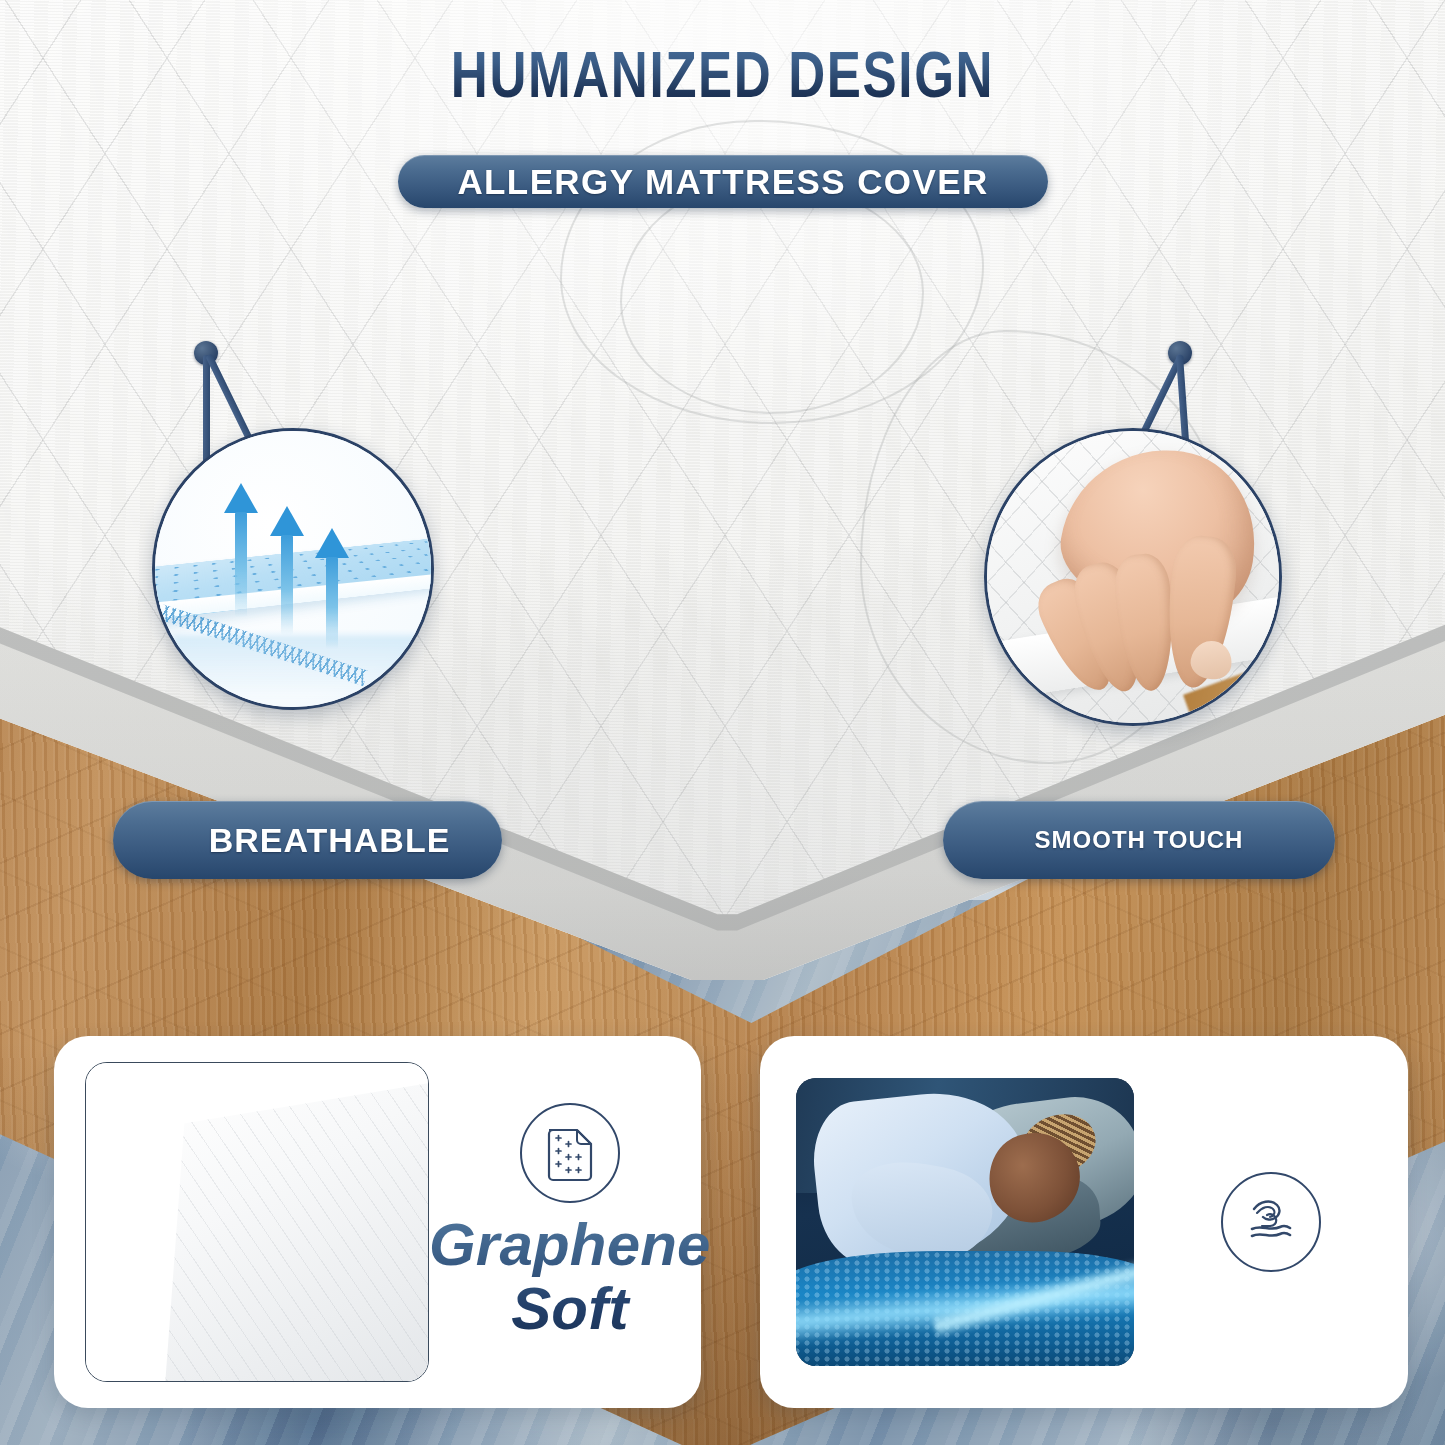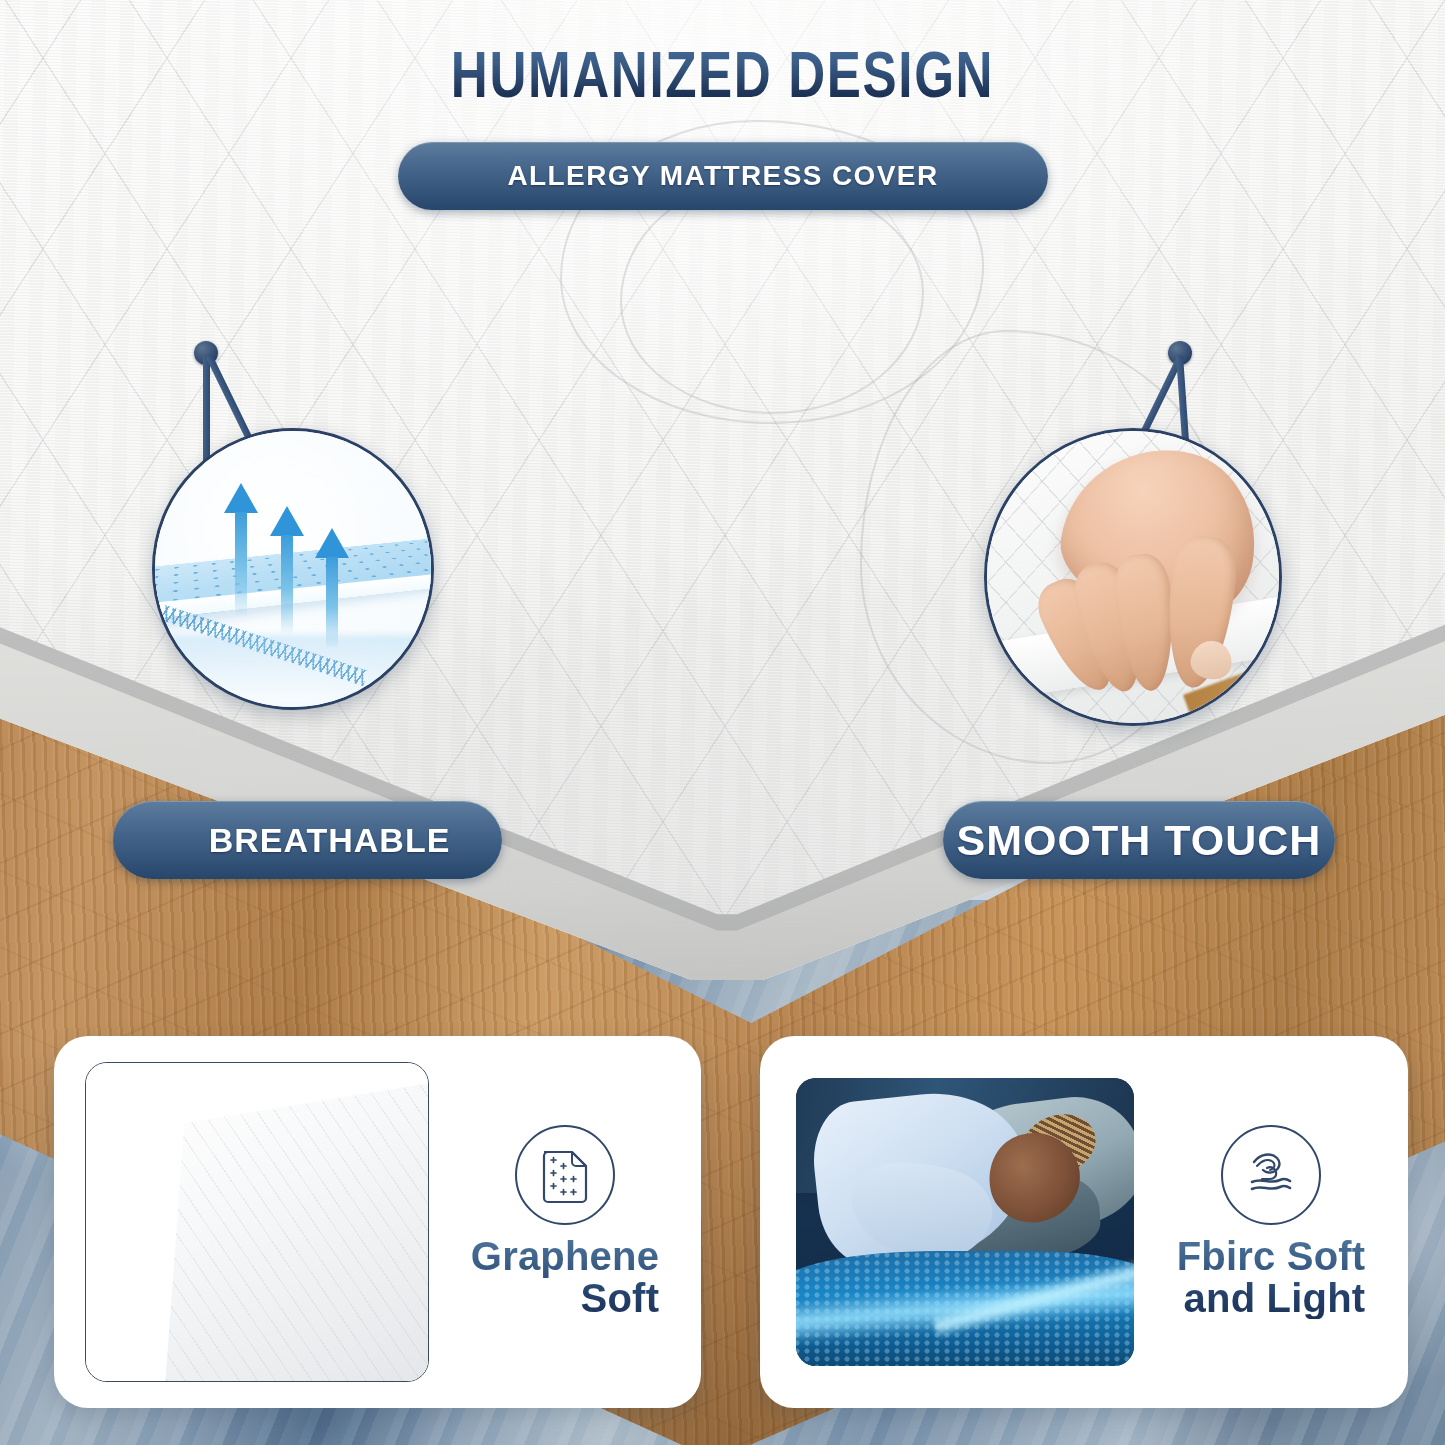--- a/index.html
+++ b/index.html
@@ -152,23 +152,23 @@
 
   
   .pill{
     position:absolute;display:flex;align-items:center;justify-content:center;
     border-radius:999px;
     background:linear-gradient(180deg,#5d7d9e 0%,#4b6c90 28%,#3a5a80 62%,#27466c 100%);
     box-shadow:0 3px 10px rgba(20,38,62,.34), inset 0 1px 0 rgba(255,255,255,.22);
     color:#fff;font-weight:700;
     text-shadow:0 1px 2px rgba(15,30,52,.55);
   }
-  #pill-main{left:398px;top:142px;width:650px;height:68px;font-size:28px;letter-spacing:1.4px;}
+  #pill-main{left:398px;top:155px;width:650px;height:53px;font-size:35px;letter-spacing:1.4px;}
   #pill-breathable{left:113px;top:801px;width:345px;height:78px;font-size:34px;letter-spacing:1.0px;padding-left:44px;}
-  #pill-smooth{left:943px;top:801px;width:392px;height:78px;font-size:43px;letter-spacing:1.0px;}
+  #pill-smooth{left:943px;top:801px;width:392px;height:78px;font-size:24px;letter-spacing:1.0px;}
 
   
   .hang-dot{position:absolute;width:24px;height:24px;border-radius:50%;
     background:radial-gradient(circle at 34% 30%,#5a7493,#2c4468 70%,#22365a);
     box-shadow:0 1px 3px rgba(18,32,54,.45);}
   .hang-line{position:absolute;background:linear-gradient(90deg,#46628a,#2f4a70);
     border-radius:3px;transform-origin:50% 0%;}
 
   
   .circle{
@@ -248,23 +248,23 @@
   }
   #card-left{left:54px;top:1036px;width:647px;height:372px;}
   #card-right{left:760px;top:1036px;width:648px;height:372px;}
   .card-img{
     position:relative;border-radius:22px;overflow:hidden;flex:0 0 auto;
   }
   #img-left{width:342px;height:318px;margin-left:31px;border:1.6px solid #3a4a5c;background:#fff;}
   #img-right{width:338px;height:288px;margin-left:36px;border-radius:20px;}
   .card-txt{flex:1 1 auto;display:flex;flex-direction:column;align-items:center;justify-content:center;gap:10px;}
   .card-label{
-    font-size:40px;font-weight:700;line-height:1.06;text-align:right;letter-spacing:.2px;
+    font-size:60px;font-weight:700;line-height:1.06;text-align:center;letter-spacing:.2px;
     background:linear-gradient(180deg,#50769d 0%,#3c6088 32%,#23406a 72%,#1b3357 100%);
-    -webkit-background-clip:text;background-clip:text;color:transparent;-webkit-text-fill-color:transparent;
+    -webkit-background-clip:text;background-clip:text;color:transparent;font-style:italic;-webkit-text-fill-color:transparent;
   }
   .ico-circle{
     width:96px;height:96px;border-radius:50%;border:2.6px solid #32486a;
     display:flex;align-items:center;justify-content:center;flex:0 0 auto;
   }
 
   
   .cover-prod{position:absolute;left:0;top:0;right:0;bottom:0;background:#fff;}
   .cover-sheet{
     position:absolute;left:23%;top:3%;width:96%;height:100%;
@@ -441,20 +441,16 @@
     <div class="card-txt">
       <div class="ico-circle">
         <svg width="62" height="62" viewBox="0 0 62 62" aria-hidden="true">
           <path d="M14 18 C20 10 31 8 37 14 C41 18 40 24 35 27 C31 29.5 26 29 23 26" fill="none" stroke="#32486a" stroke-width="2.4" stroke-linecap="round"></path>
           <path d="M17 22 C22 16 29 14 33 18 C36 21 34 25 30 26" fill="none" stroke="#32486a" stroke-width="2.0" stroke-linecap="round"></path>
           <path d="M27 24 C31 22 35 24 36 28 C37 32 34 35 30 35 L22 35" fill="none" stroke="#32486a" stroke-width="2.2" stroke-linecap="round"></path>
           <path d="M12 38 C22 33 30 41 40 36 C44 34 47 35 50 37" fill="none" stroke="#32486a" stroke-width="2.6" stroke-linecap="round"></path>
           <path d="M12 45 C22 40 30 48 40 43 C44 41 47 42 50 44" fill="none" stroke="#32486a" stroke-width="2.6" stroke-linecap="round"></path>
         </svg>
       </div>
-      <div class="card-label">
-        <span>Fbirc Soft</span><br>
-        <span>and Light</span>
-      </div>
     </div>
   </div>
 
 </div>
 
 </body></html>

